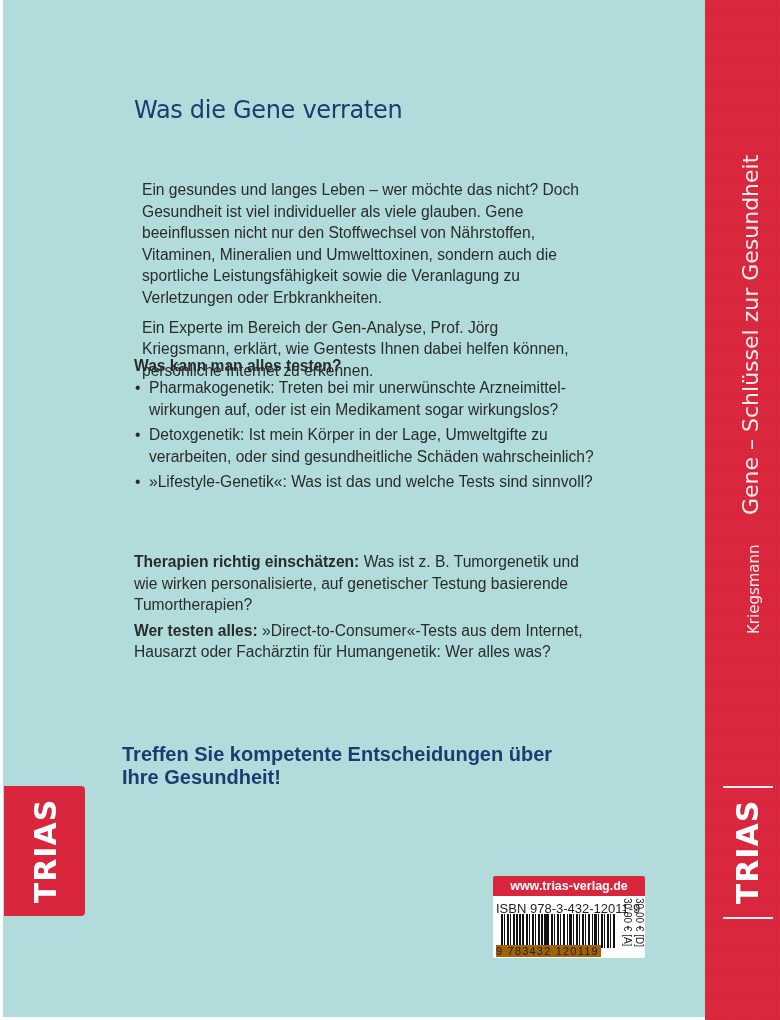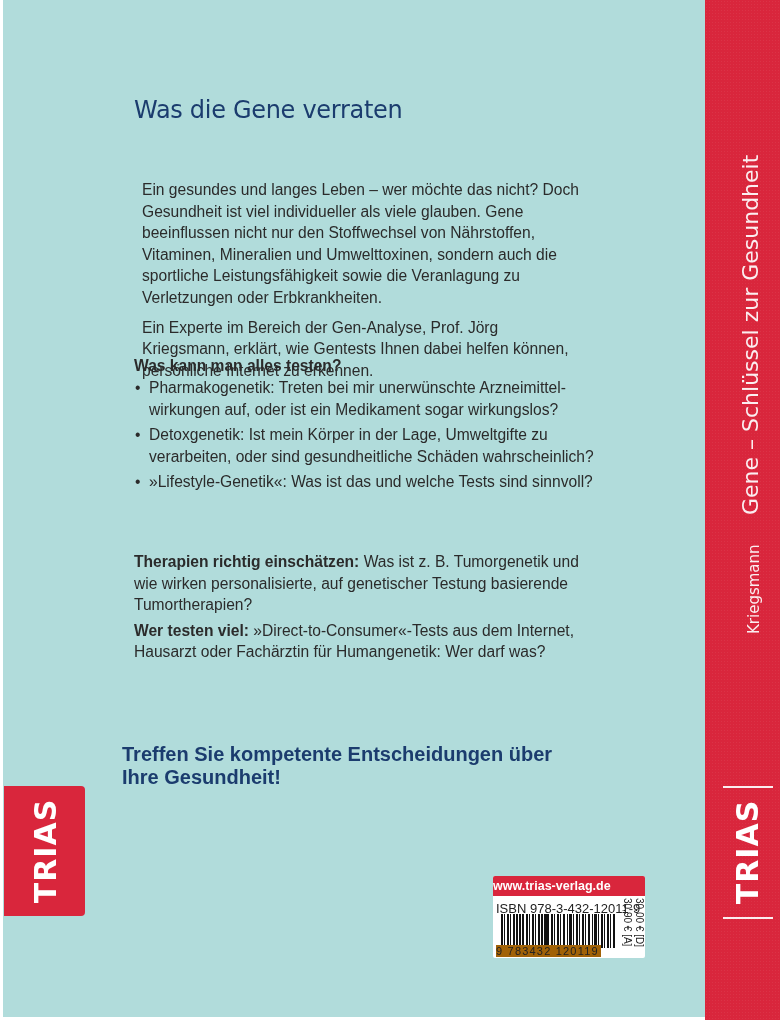--- a/index.html
+++ b/index.html
@@ -74,21 +74,21 @@
     color: #fff; font-family: "DejaVu Sans", sans-serif; font-weight: bold;
     font-size: 30px; letter-spacing: 1px; white-space: nowrap;
   }
   .isbn-box {
     position: absolute; left: 493px; top: 876px; width: 152px; height: 82px;
     background: #fff; border-radius: 2px; overflow: hidden;
   }
   .isbn-url {
     height: 20px; background: #d9263c; color: #fff;
     font-family: "Liberation Sans", sans-serif; font-weight: bold; font-size: 12.5px;
-    text-align: left; line-height: 20px;
+    text-align: center; line-height: 20px;
   }
   .isbn-line {
     position: absolute; left: 3px; top: 25px;
     font-family: "Liberation Sans", sans-serif; font-size: 13px; color: #222;
     white-space: nowrap;
   }
   .barcode {
     position: absolute; left: 8px; top: 38px; width: 116px; height: 34px;
     background: repeating-linear-gradient(90deg,
       #111 0 1.5px, #fff 1.5px 3px, #111 3px 4px, #fff 4px 6px,
@@ -123,21 +123,21 @@
 <div class="body-text test-heading">Was kann man alles testen?</div>
 
 <ul class="body-text bullets">
   <li>Pharmakogenetik: Treten bei mir unerwünschte Arzneimittel-wirkungen auf, oder ist ein Medikament sogar wirkungslos?</li>
   <li>Detoxgenetik: Ist mein Körper in der Lage, Umweltgifte zu verarbeiten, oder sind gesundheitliche Schäden wahrscheinlich?</li>
   <li>»Lifestyle-Genetik«: Was ist das und welche Tests sind sinnvoll?</li>
 </ul>
 
 <div class="body-text para-block">
   <p class="para"><b>Therapien richtig einschätzen:</b><span> Was ist z. B. Tumorgenetik und wie wirken personalisierte, auf genetischer Testung basierende Tumortherapien?</span></p>
-  <p class="para"><b>Wer testen viel:</b><span> »Direct-to-Consumer«-Tests aus dem Internet, Hausarzt oder Fachärztin für Humangenetik: Wer darf was?</span></p>
+  <p class="para"><b>Wer testen alles:</b><span> »Direct-to-Consumer«-Tests aus dem Internet, Hausarzt oder Fachärztin für Humangenetik: Wer alles was?</span></p>
 </div>
 
 <div class="cta">Treffen Sie kompetente Entscheidungen über Ihre Gesundheit!</div>
 
 <div class="tab-left">
   <span class="logo">TRIAS</span>
 </div>
 
 <div class="spine-text spine-title">Gene – Schlüssel zur Gesundheit</div>
 <div class="spine-text spine-author">Kriegsmann</div>

